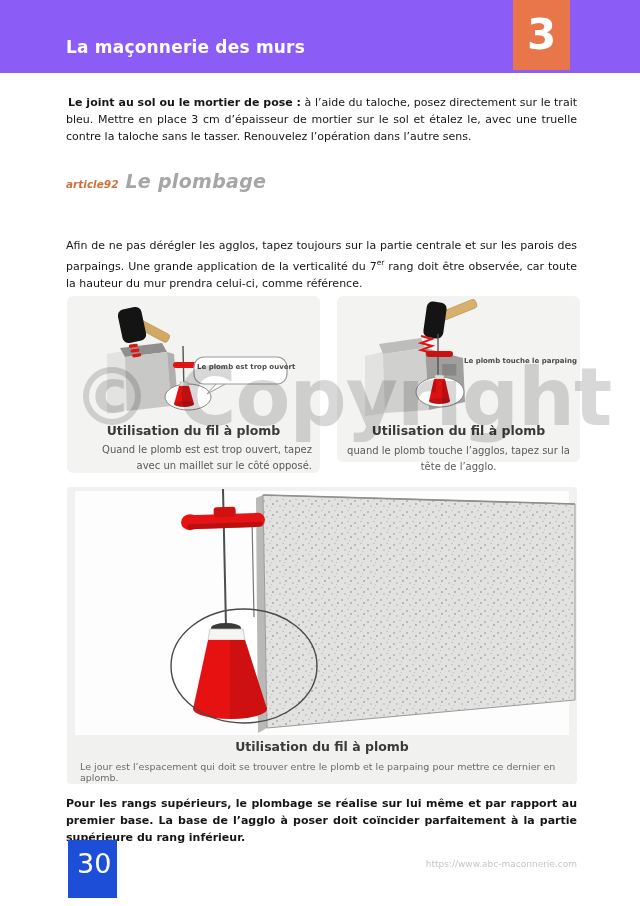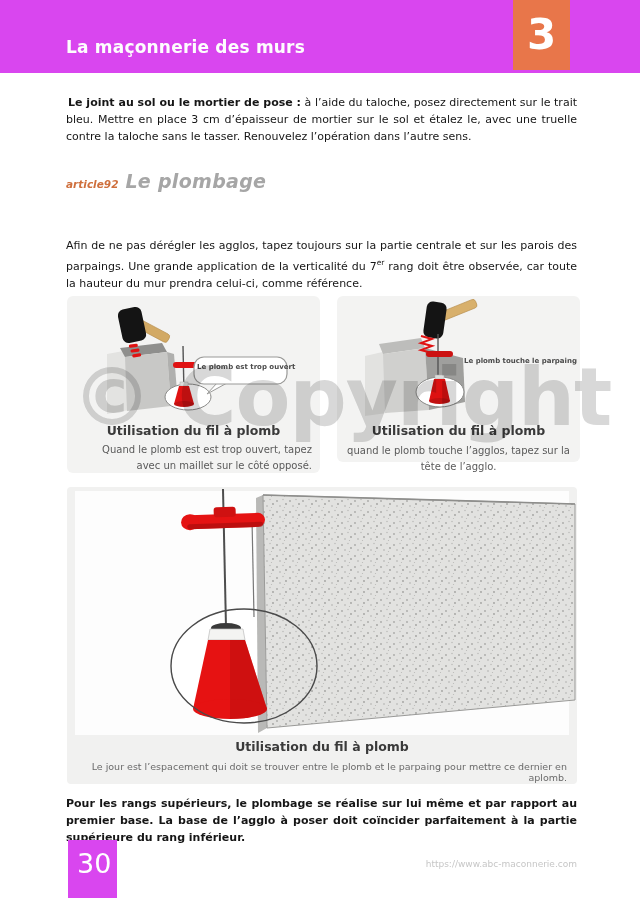--- a/index.html
+++ b/index.html
@@ -1,21 +1,21 @@
 <!DOCTYPE html>
 <html><head>
 <meta charset="utf-8">
 <style>
   * { margin:0; padding:0; box-sizing:border-box; }
   html,body { background:#ffffff; }
   body { font-family:"DejaVu Sans","Liberation Sans",sans-serif; }
   .page { position:relative; width:640px; height:906px; background:#fff; overflow:hidden; }
 
   
-  .band { position:absolute; left:0; top:0; width:640px; height:73px; background:#d946ef; }
+  .band { position:absolute; left:0; top:0; width:640px; height:73px; background:#8b5cf6; }
   .band-title { position:absolute; left:66px; top:37px; font-size:17px; font-weight:bold; color:#fdfdfd; letter-spacing:.2px; }
   .chapter-box { position:absolute; left:513px; top:0; width:57px; height:70px; background:#e8764a; text-align:center; }
   .chapter-box span { display:block; line-height:70px; font-size:42px; font-weight:bold; color:#fff; }
 
   
   .para { position:absolute; left:66px; width:511px; font-size:11px; line-height:17px; color:#161616; text-align:justify; }
   .para b { font-weight:bold; }
   .para sup { font-size:7.5px; vertical-align:super; }
   .p-intro { top:94px; text-indent:2px; }
   .p-1 { top:199px; }
@@ -34,28 +34,28 @@
   .fig-desc { position:absolute; font-size:10px; color:#5a5a5a; line-height:15.5px; }
   .card-left .fig-desc { left:10px; right:8px; top:146px; text-align:right; }
   .card-right .fig-desc { left:6px; right:6px; top:147px; text-align:center; }
   .bubble-text { position:absolute; left:130px; top:67px; width:88px; text-align:center; font-size:7px; font-weight:bold; color:#4a4a4a; white-space:nowrap; }
   .side-label { position:absolute; left:127px; top:61px; font-size:7px; font-weight:bold; color:#4a4a4a; white-space:nowrap; }
   .card svg, .main-figure svg { position:absolute; left:0; top:0; }
 
   
   .main-figure { position:absolute; left:67px; top:487px; width:510px; height:297px; background:#f1f1f0; border-radius:4px; }
   .main-caption { position:absolute; left:0; right:0; top:252px; text-align:center; font-size:12.5px; font-weight:bold; color:#3a3a3a; }
-  .main-desc { position:absolute; left:13px; right:10px; top:274px; font-size:9.5px; color:#6a6a6a;text-align:right; }
+  .main-desc { position:absolute; left:13px; right:10px; top:274px; font-size:9.5px; color:#6a6a6a; }
   .jour-annotation { position:absolute; left:14px; top:96px; font-size:17px; font-weight:bold; color:#333; }
 
   
   .watermark { position:absolute; left:72px; top:360px; font-size:80px; font-weight:bold; line-height:.95; letter-spacing:-1px; color:#d8d8d8; mix-blend-mode:multiply; z-index:40; pointer-events:none; white-space:nowrap; }
 
   
-  .page-number-box { position:absolute; left:68px; top:840px; width:49px; height:58px; background:#d946ef; }
+  .page-number-box { position:absolute; left:68px; top:840px; width:49px; height:58px; background:#1d4ed8; }
   .page-number-box span { display:block; padding:8px 0 0 9px; font-size:27px; color:#fff; }
   .copyright { position:absolute; left:277px; top:858px; width:300px; text-align:right; font-size:9px; line-height:13px; color:#c6c6c6; }
 </style>
 </head>
 <body>
 
 <div class="page">
 
   <div class="band">
     <div class="band-title">La maçonnerie des murs</div>

